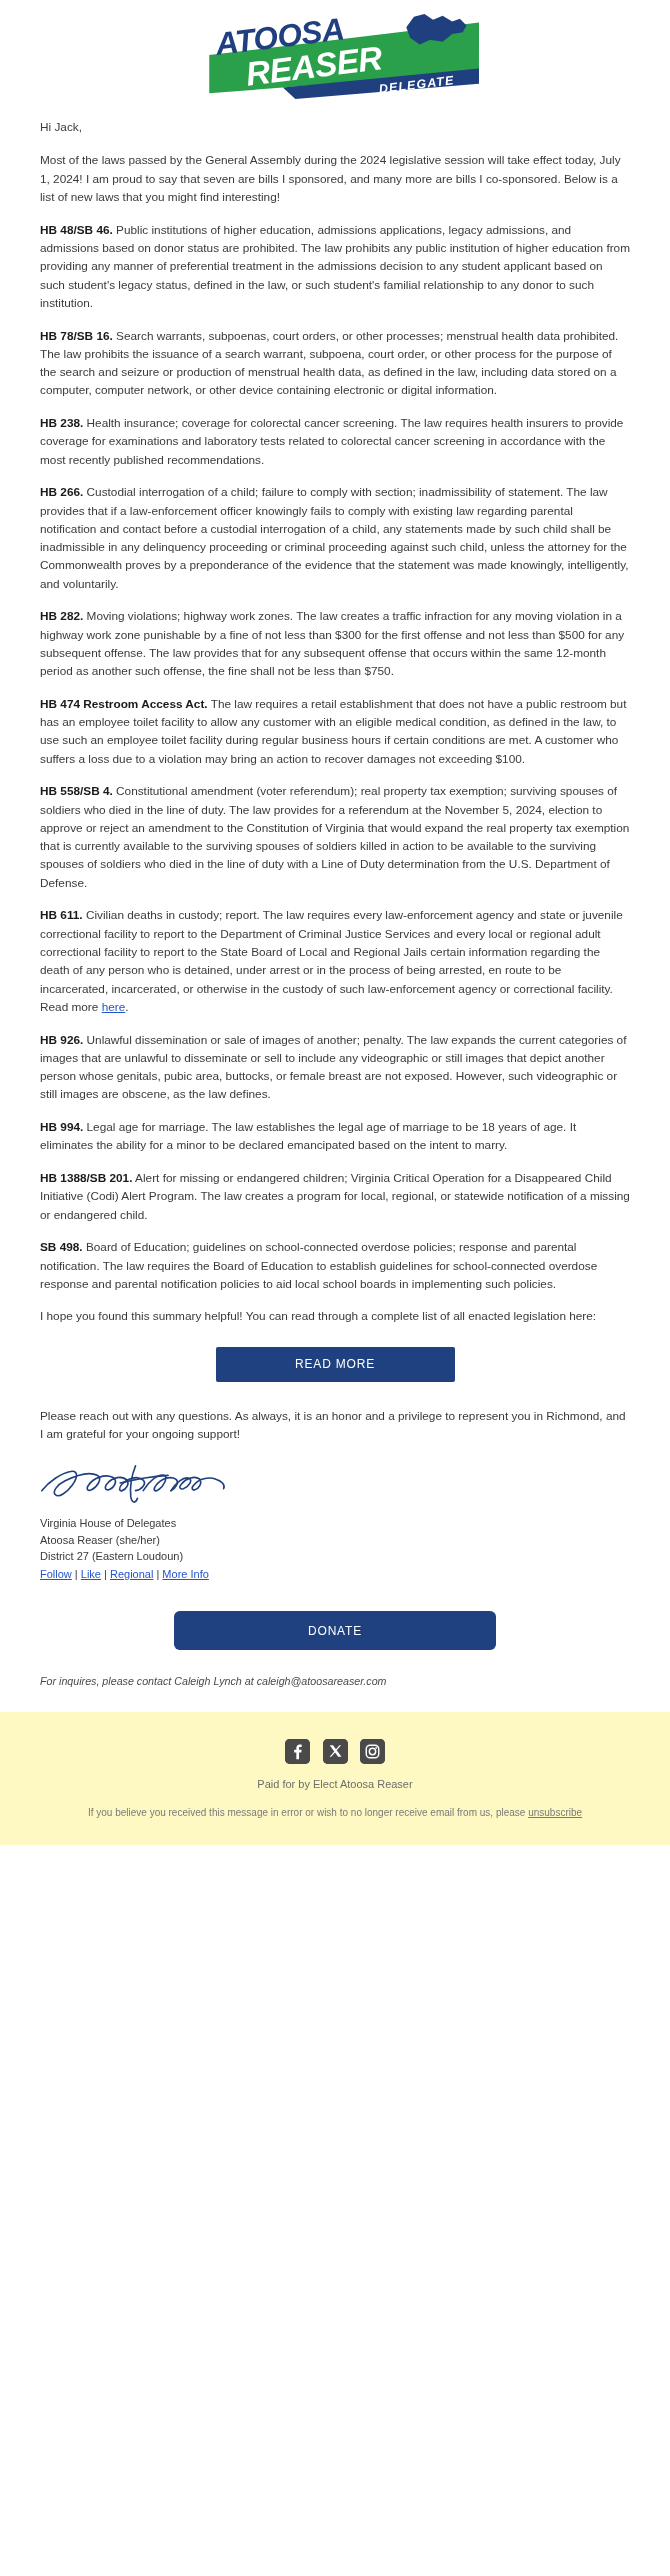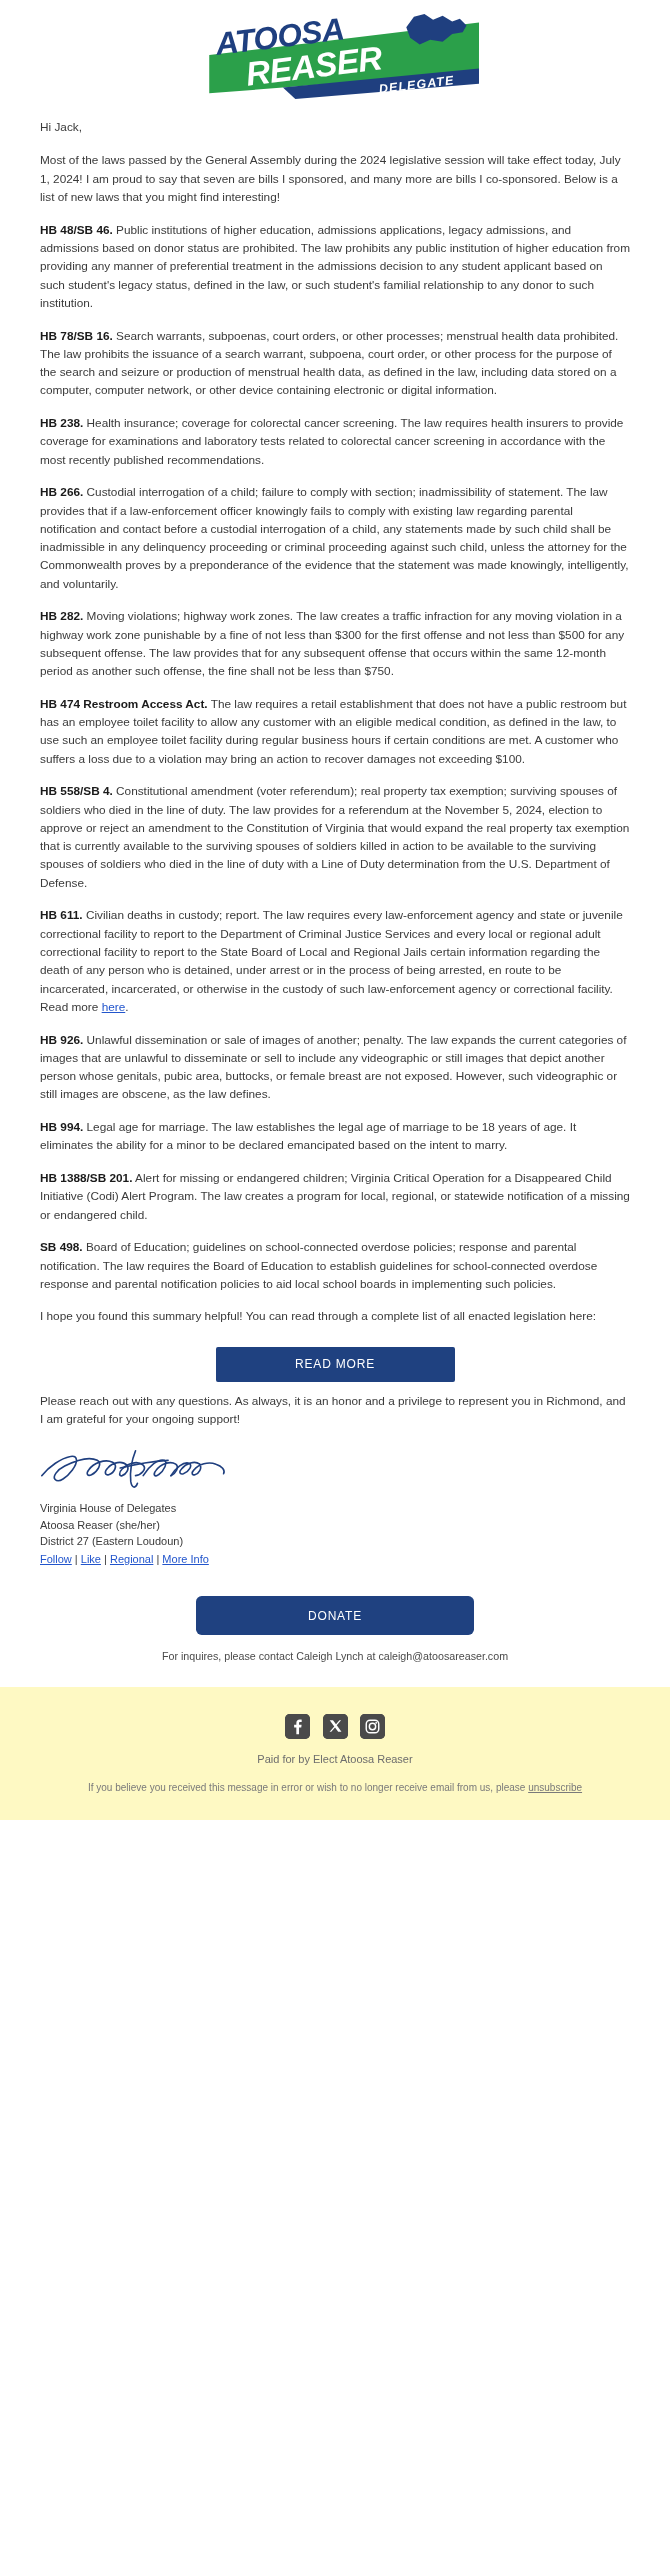--- a/index.html
+++ b/index.html
@@ -47,52 +47,53 @@
     margin: 9.6px 0 23px 0;
     letter-spacing: -0.2px;
   }
   .spark { font-size: 18px; }
 
   .bill { margin: 0 0 14.4px 0; font-size: 11.8px; line-height: 1.55; color: #3a3a3a; }
   .bill b { color: #1a1a1a; font-weight: bold; }
   a.inline-link { color: #2255cc; }
 
   
-  .btn-row { text-align: center; margin: 21px 0 10px 0; }
+  .btn-row { text-align: center; margin: 21px 0 25px 0; }
   .btn {
     display: inline-block;
     background: #1f4180;
     color: #ffffff;
     font-size: 12px;
     letter-spacing: 0.8px;
     padding: 10.5px 0;
     width: 239px;
     text-align: center;
     text-decoration: none;
     border: none;
     cursor: pointer;
     font-family: "Liberation Sans", sans-serif;
   }
   .btn-read { border-radius: 1.9px; }
-  .btn-donate { border-radius: 5.7px; width: 278px; padding: 12.4px 0; }
+  .btn-donate { border-radius: 5.7px; width: 322px; padding: 12.4px 0; }
 
   
   .closing { font-size: 11.8px; color: #3a3a3a; margin: 21px 0 5.7px 0; line-height: 1.55; }
   .sig-img { margin: 1.9px 0 7.7px -3.8px; }
   .sig-img svg { display:block; }
   .sig-lines { font-size: 11px; line-height: 1.5; color: #3a3a3a; }
   .sig-links { font-size: 11px; margin-top: 1px; }
   .sig-links a { color: #2255cc; text-decoration: underline; }
   .sig-links span.sep { color: #3a3a3a; text-decoration: none; }
 
   .contact-line {
-    text-align: center;
+    text-align: left;
     font-size: 10.7px;
     color: #4a4a4a;
     margin: 15.3px 0 25px 0;
+    font-style: italic;
   }
 
   
   .footer {
     background: #fef9c3;
     padding: 27px 38px 25px 38px;
     text-align: center;
   }
   .social { margin: 0 0 13.4px 0; }
   .social a {

